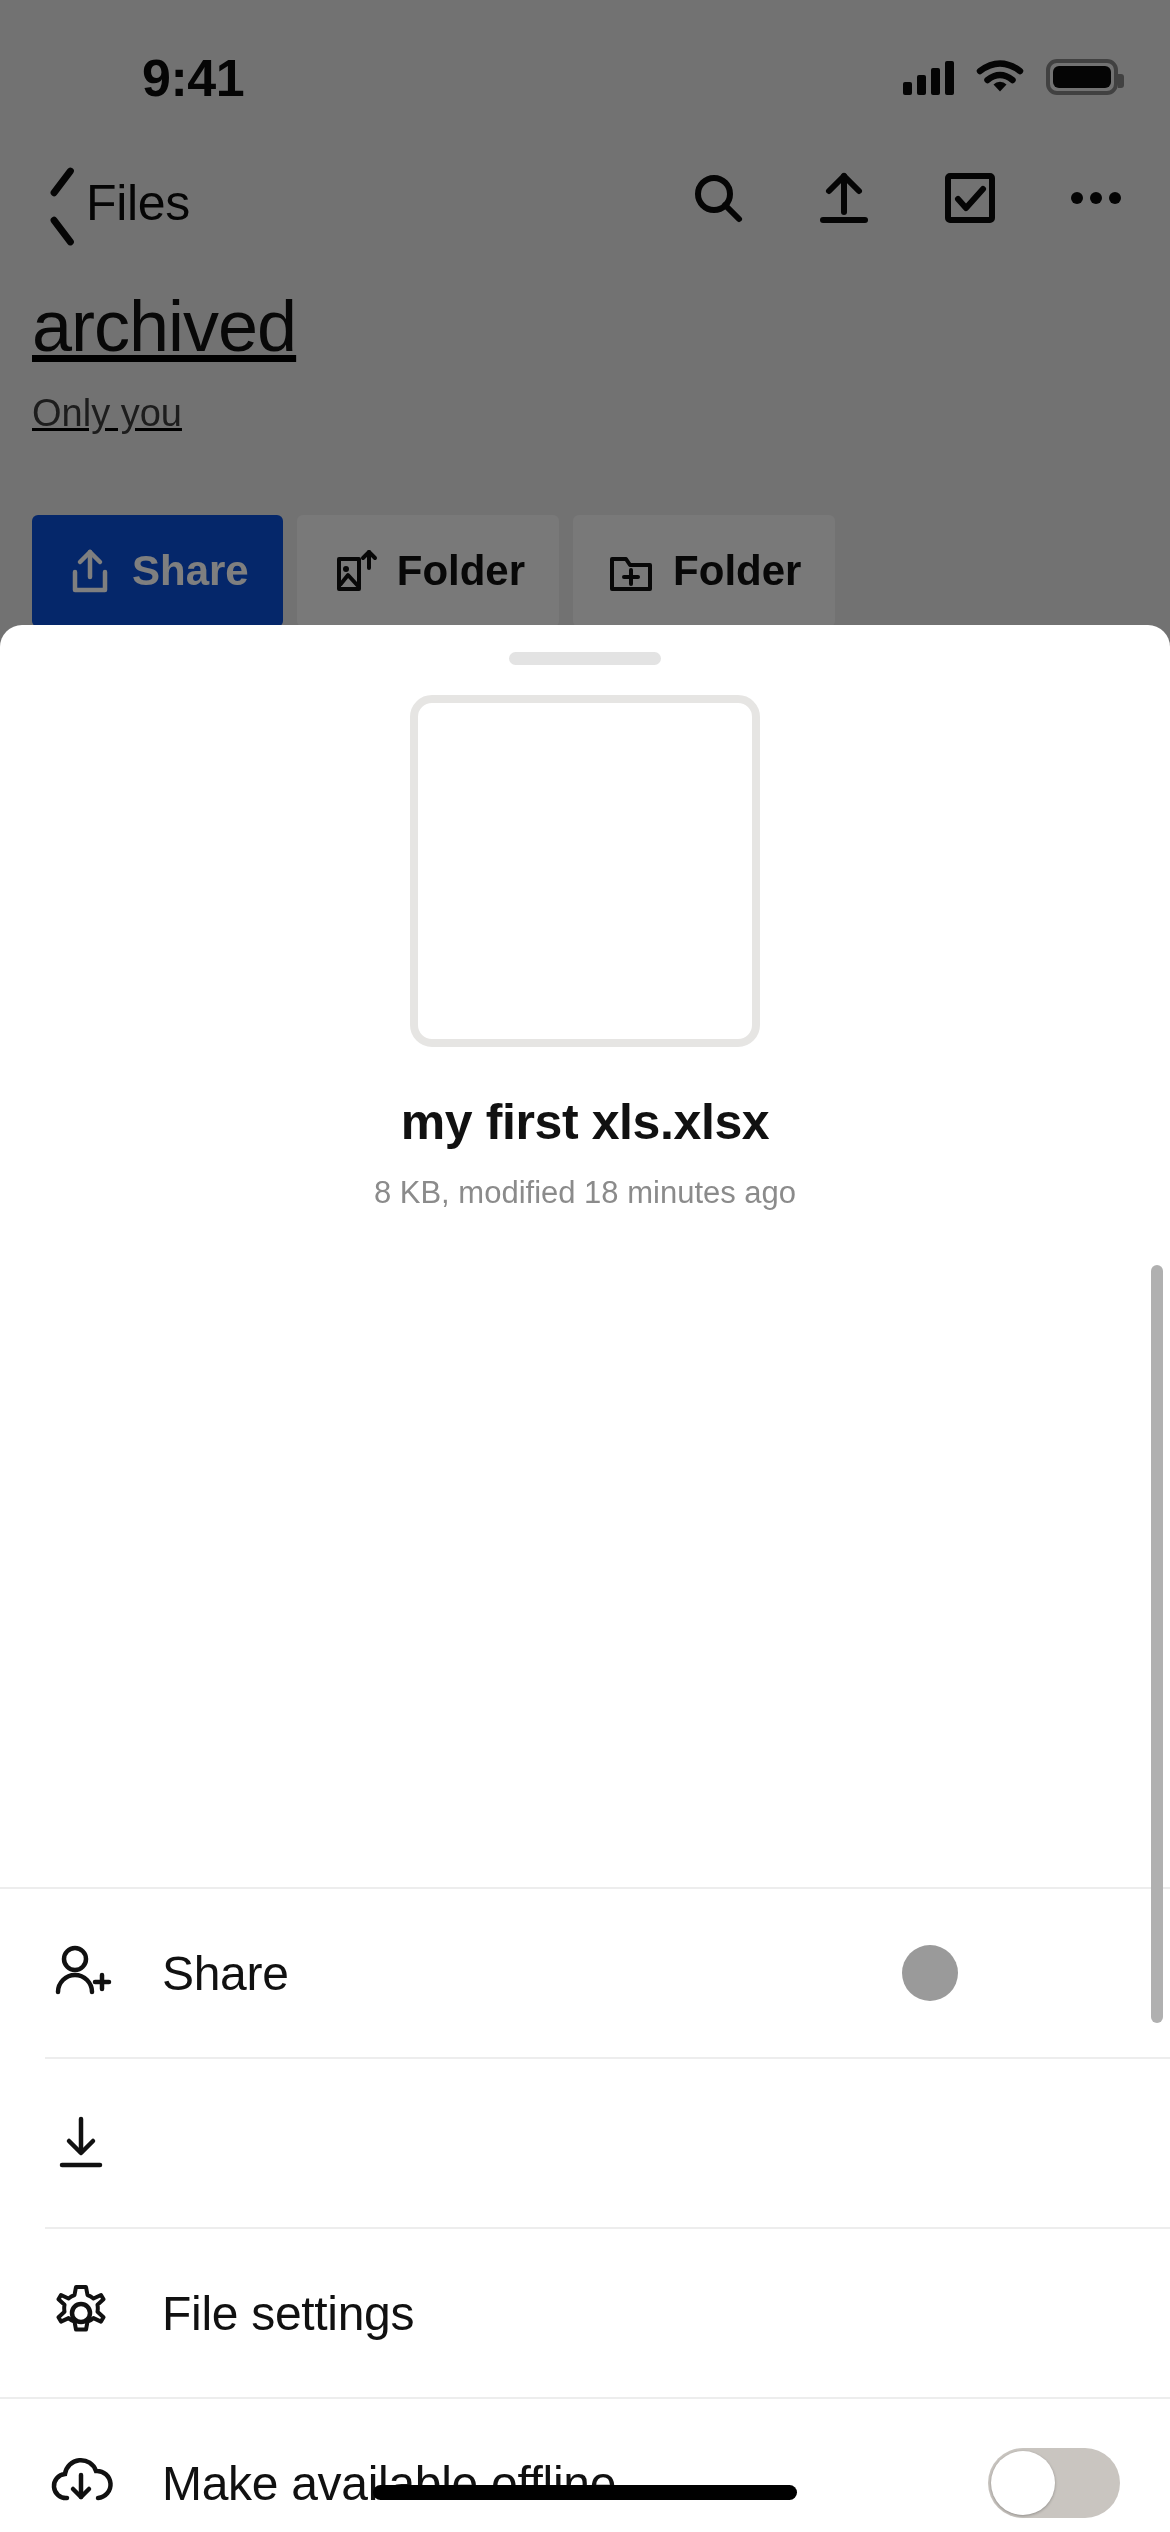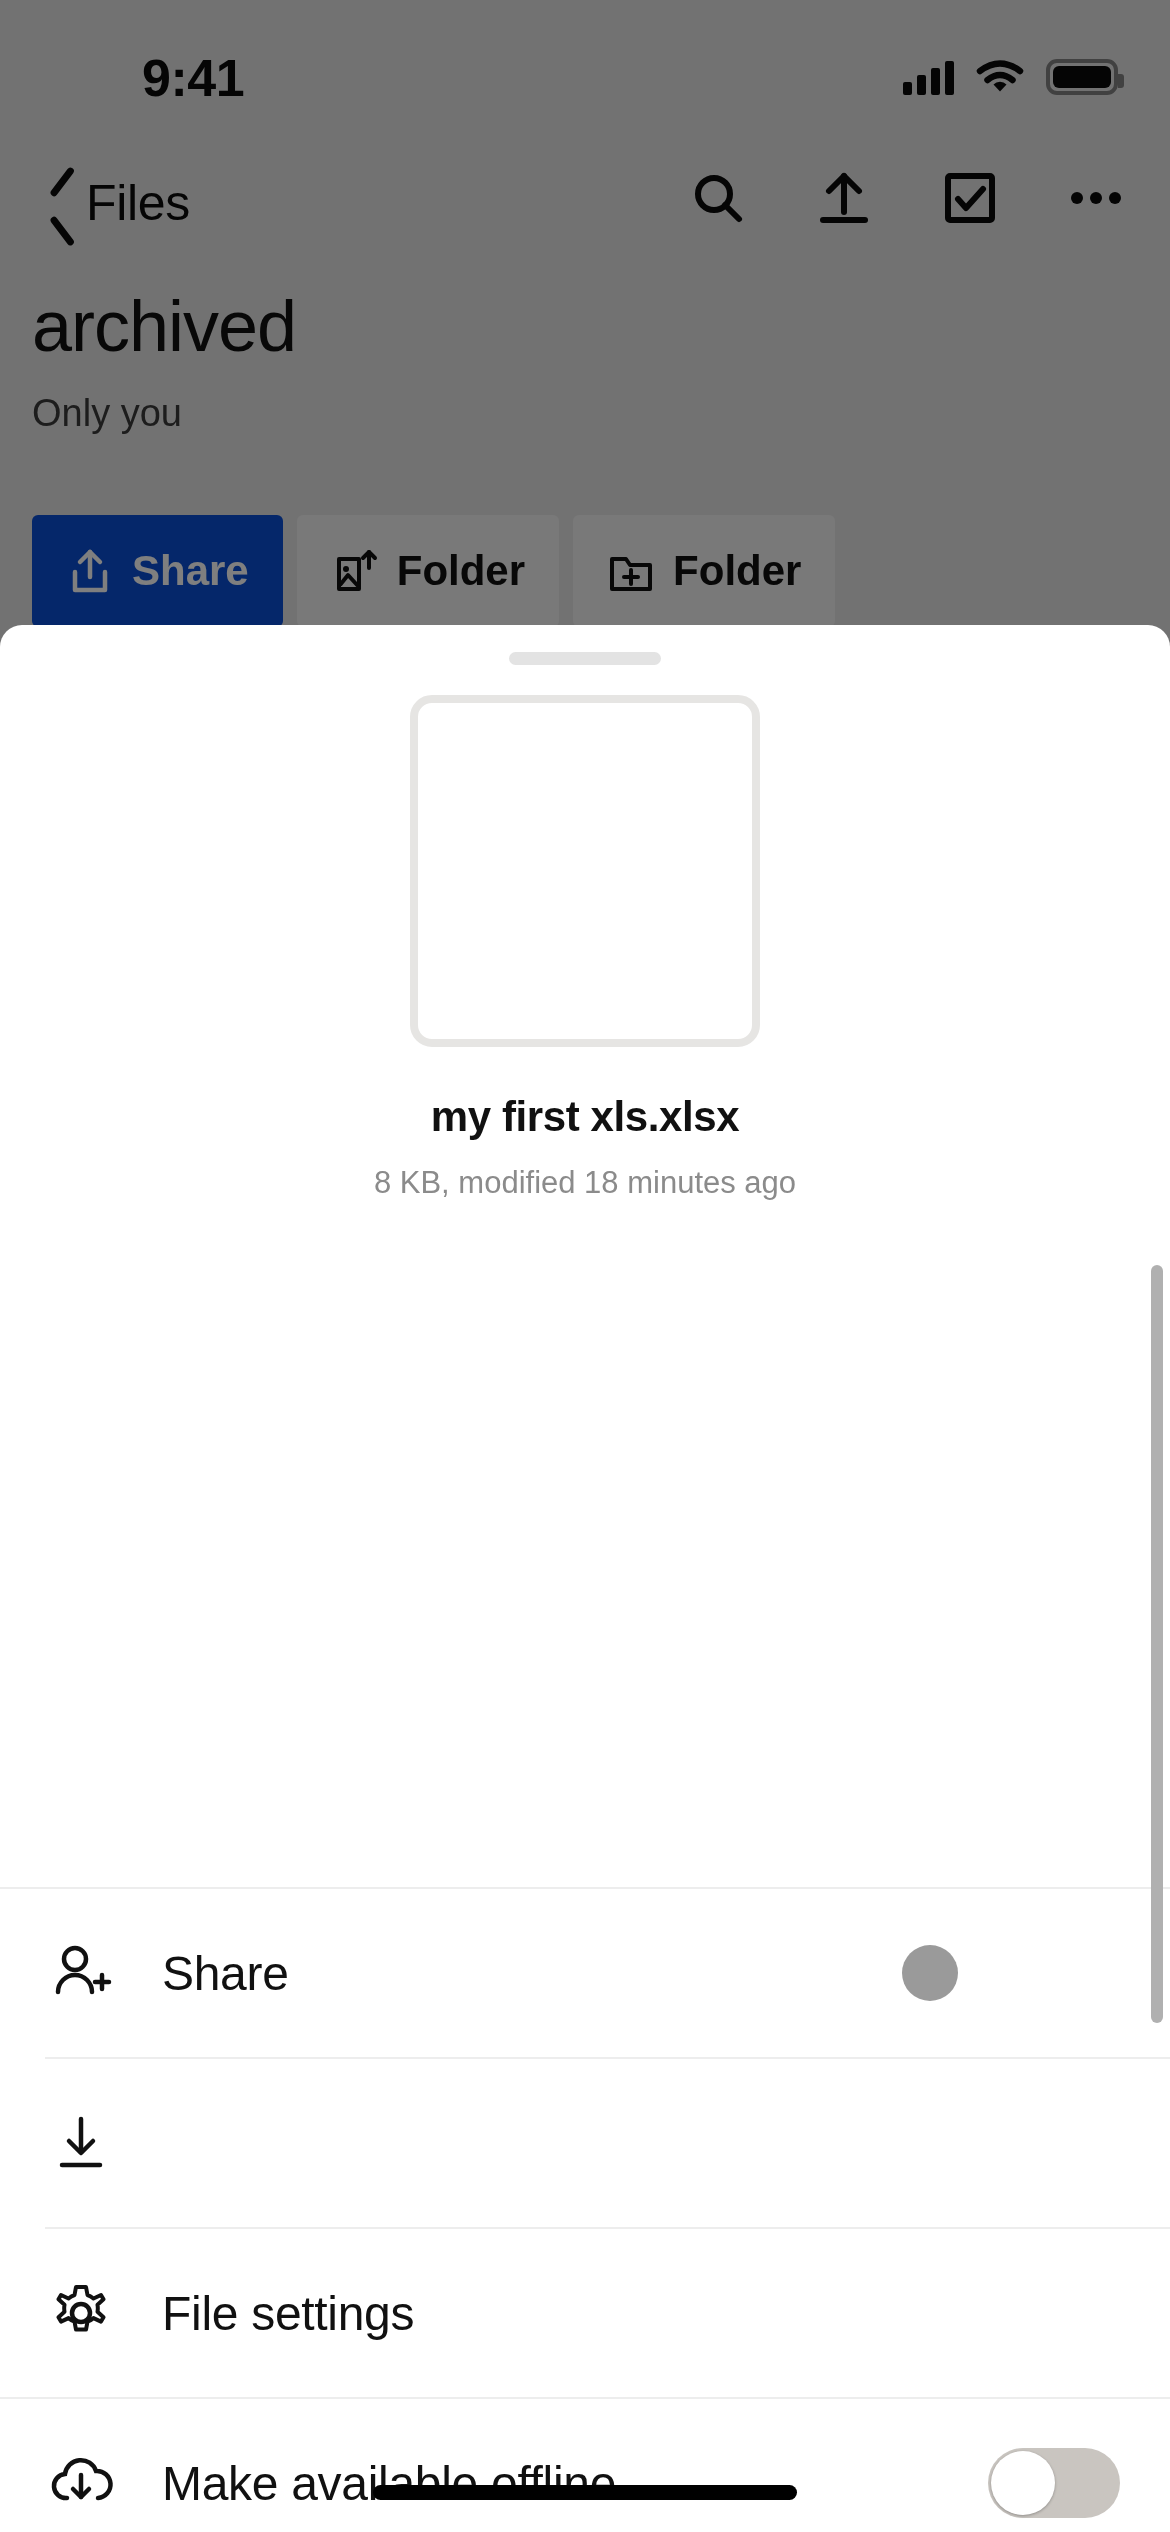--- a/index.html
+++ b/index.html
@@ -49,21 +49,21 @@
   .chev-left::before,.chev-left::after{
     content:""; position:absolute; left:4px; width:34px; height:7px; background:#0a0a0a; border-radius:4px;
   }
   .chev-left::before{ top:15px; transform:rotate(-53deg); transform-origin:left center;}
   .chev-left::after{ top:37px; transform:rotate(53deg); transform-origin:left center;}
   .nav-back-label { font-size:50px; color:#0a0a0a; letter-spacing:-0.3px; }
   .nav-actions { position:absolute; right:46px; top:10px; display:flex; align-items:center; gap:70px; }
   .nav-ico { width:56px; height:56px; position:relative; }
 
   
-  #bg-title { position:absolute; left:32px; top:290px; }
+  #bg-title { position:absolute; left:32px; top:290px;text-decoration:underline; }
   .folder-name { font-size:72px; color:#111; letter-spacing:-1px; line-height:1; }
   .folder-sub { font-size:38px; color:#3b3b3b; margin-top:30px; }
 
   
   #bg-chips { position:absolute; left:32px; top:515px; display:flex; gap:14px; }
   .chip {
     height:112px; display:flex; align-items:center; gap:18px;
     padding:0 34px; border-radius:6px; background:#f2f2f2;
     font-size:42px; font-weight:700; color:#111; white-space:nowrap;
   }
@@ -86,21 +86,21 @@
     width:152px; height:13px; border-radius:7px; background:#e3e3e3;
   }
 
   
   #file-preview { position:absolute; left:0; top:70px; width:1170px; text-align:center; }
   #file-thumb {
     width:350px; height:352px; margin:0 auto;
     border:8px solid #e6e5e3; border-radius:22px; background:#ffffff;
   }
   #file-name {
-    margin-top:46px; font-size:42px; font-weight:700; color:#111; letter-spacing:-0.4px;
+    margin-top:46px; font-size:50px; font-weight:700; color:#111; letter-spacing:-0.4px;
   }
   #file-meta { margin-top:24px; font-size:31px; color:#8b8b8b; }
 
   
   #menu-list { position:absolute; left:0; top:1262px; width:1170px; }
   .menu-sep { height:2px; background:#ededed; margin-left:45px; }
   .menu-sep.full { margin-left:0; }
   .menu-row {
     height:168px; display:flex; align-items:center; padding:0 50px 0 48px;
     position:relative;

